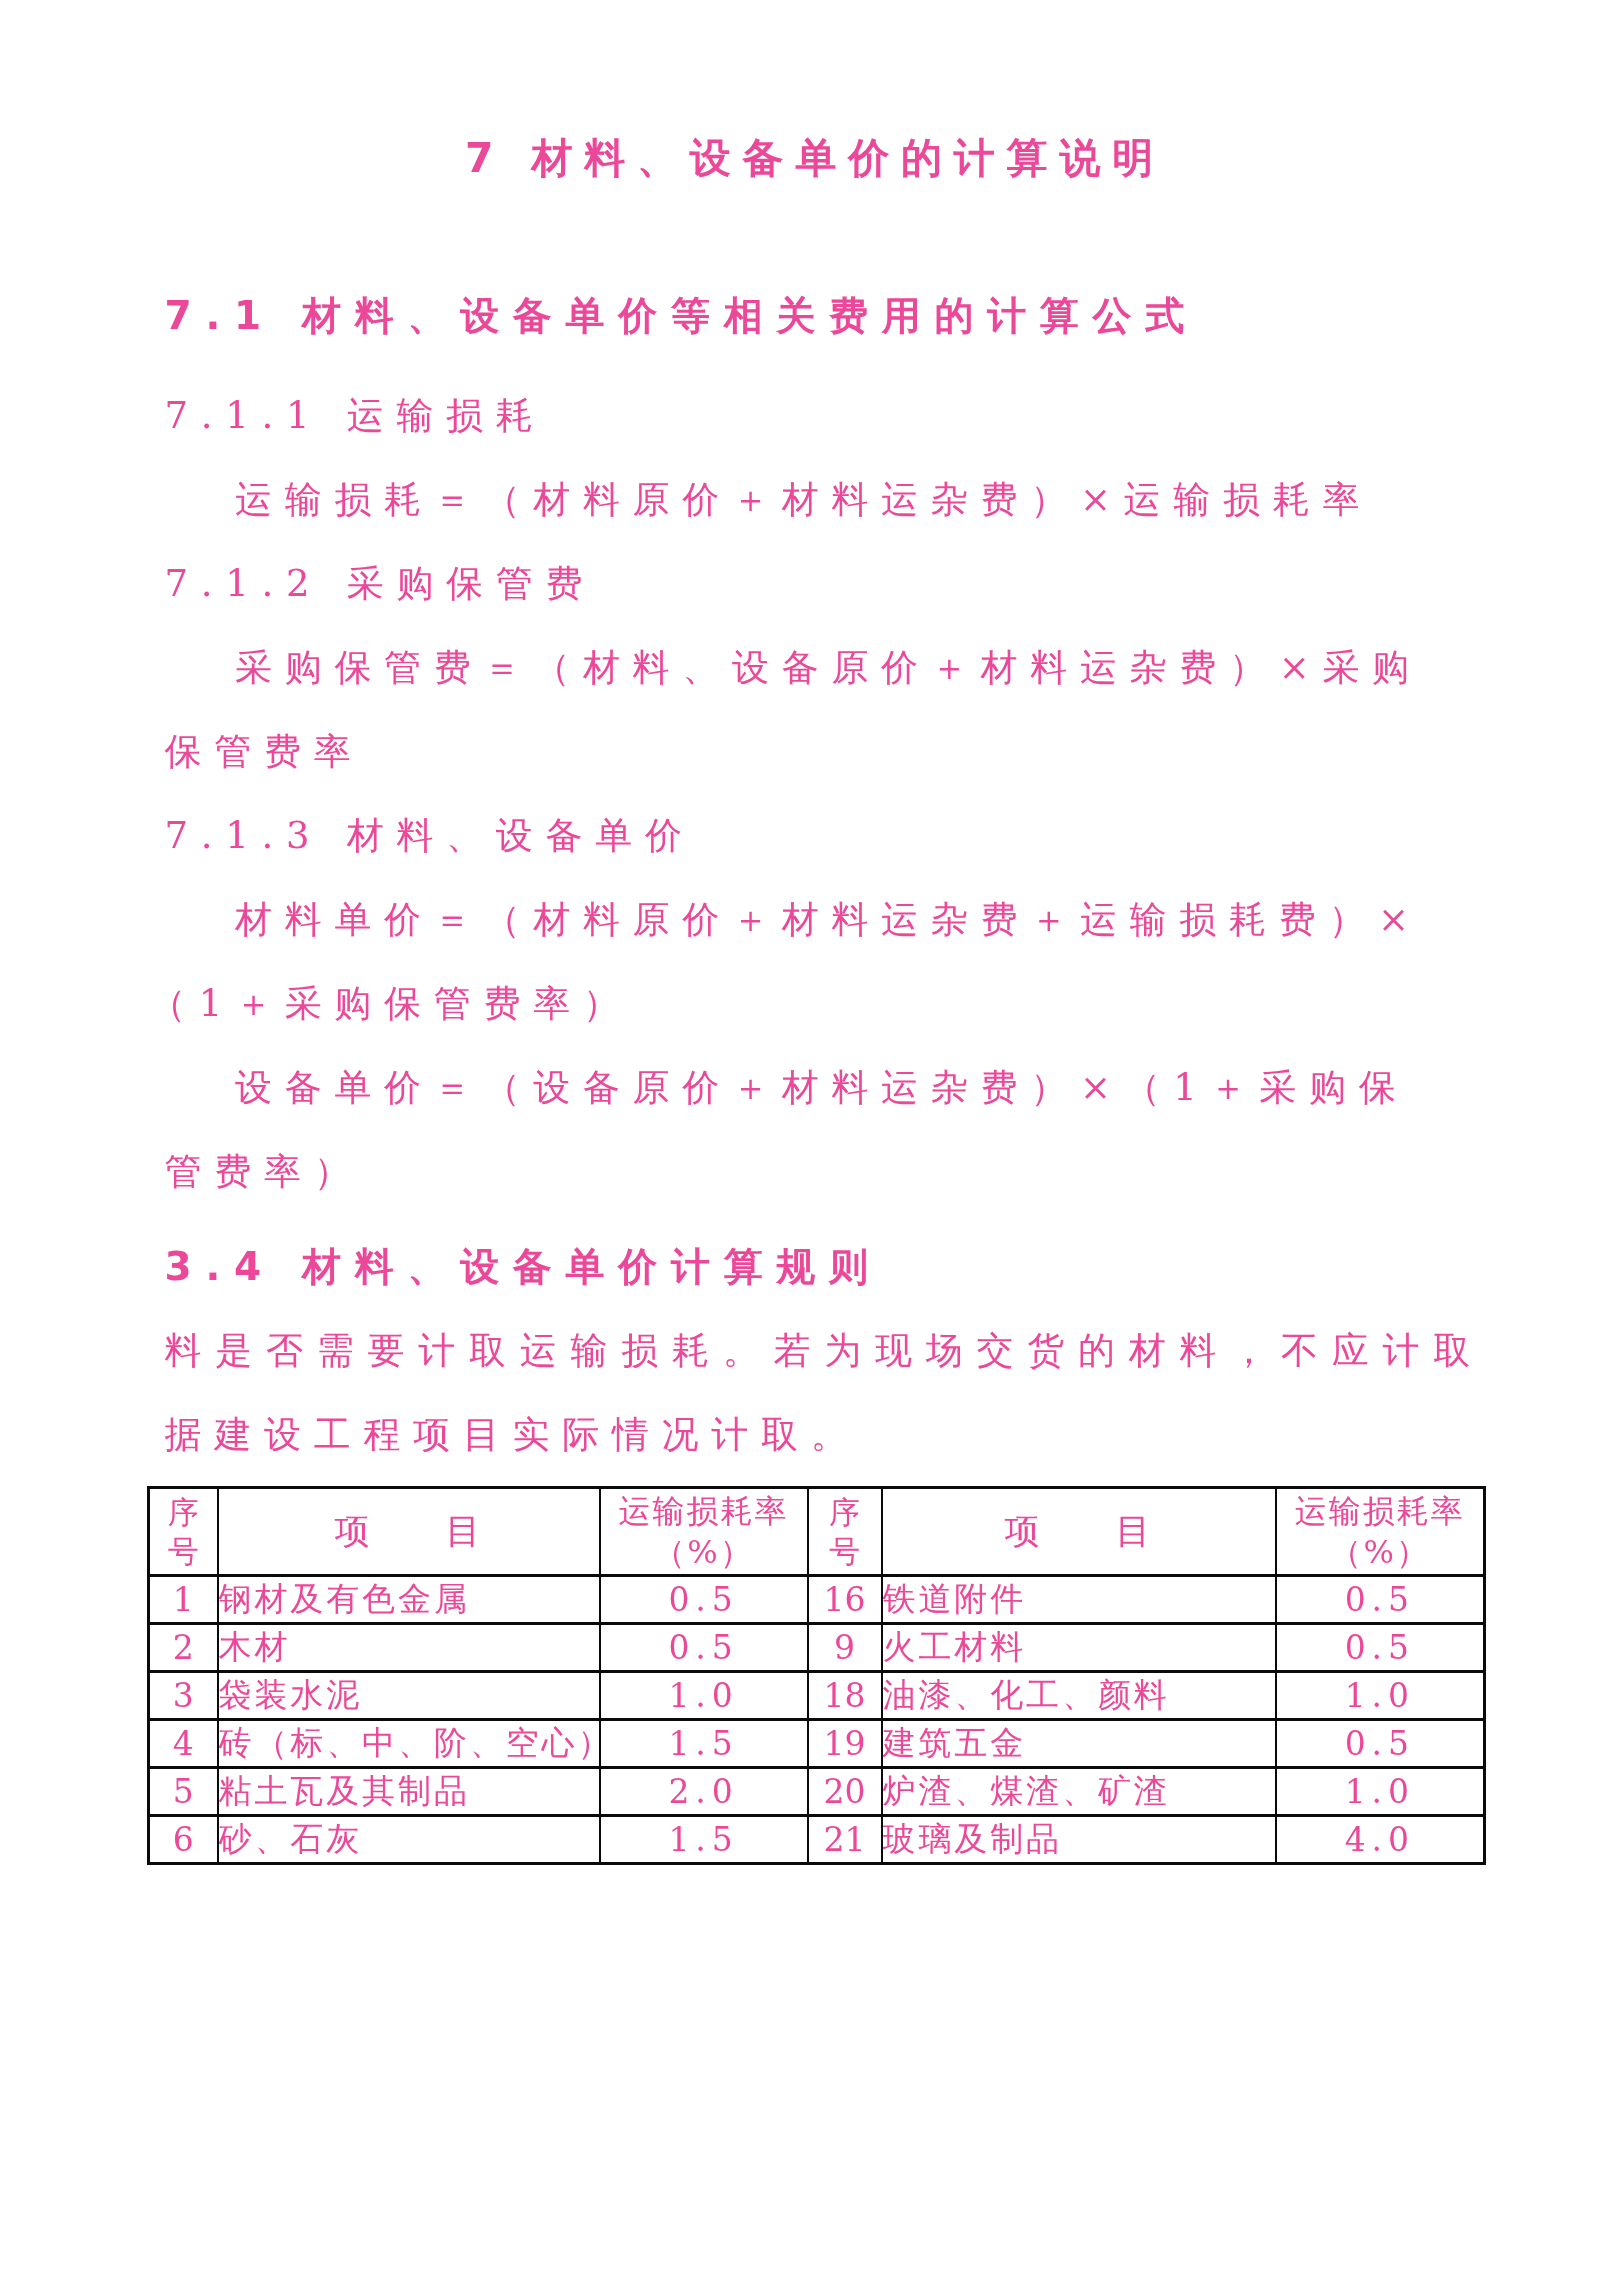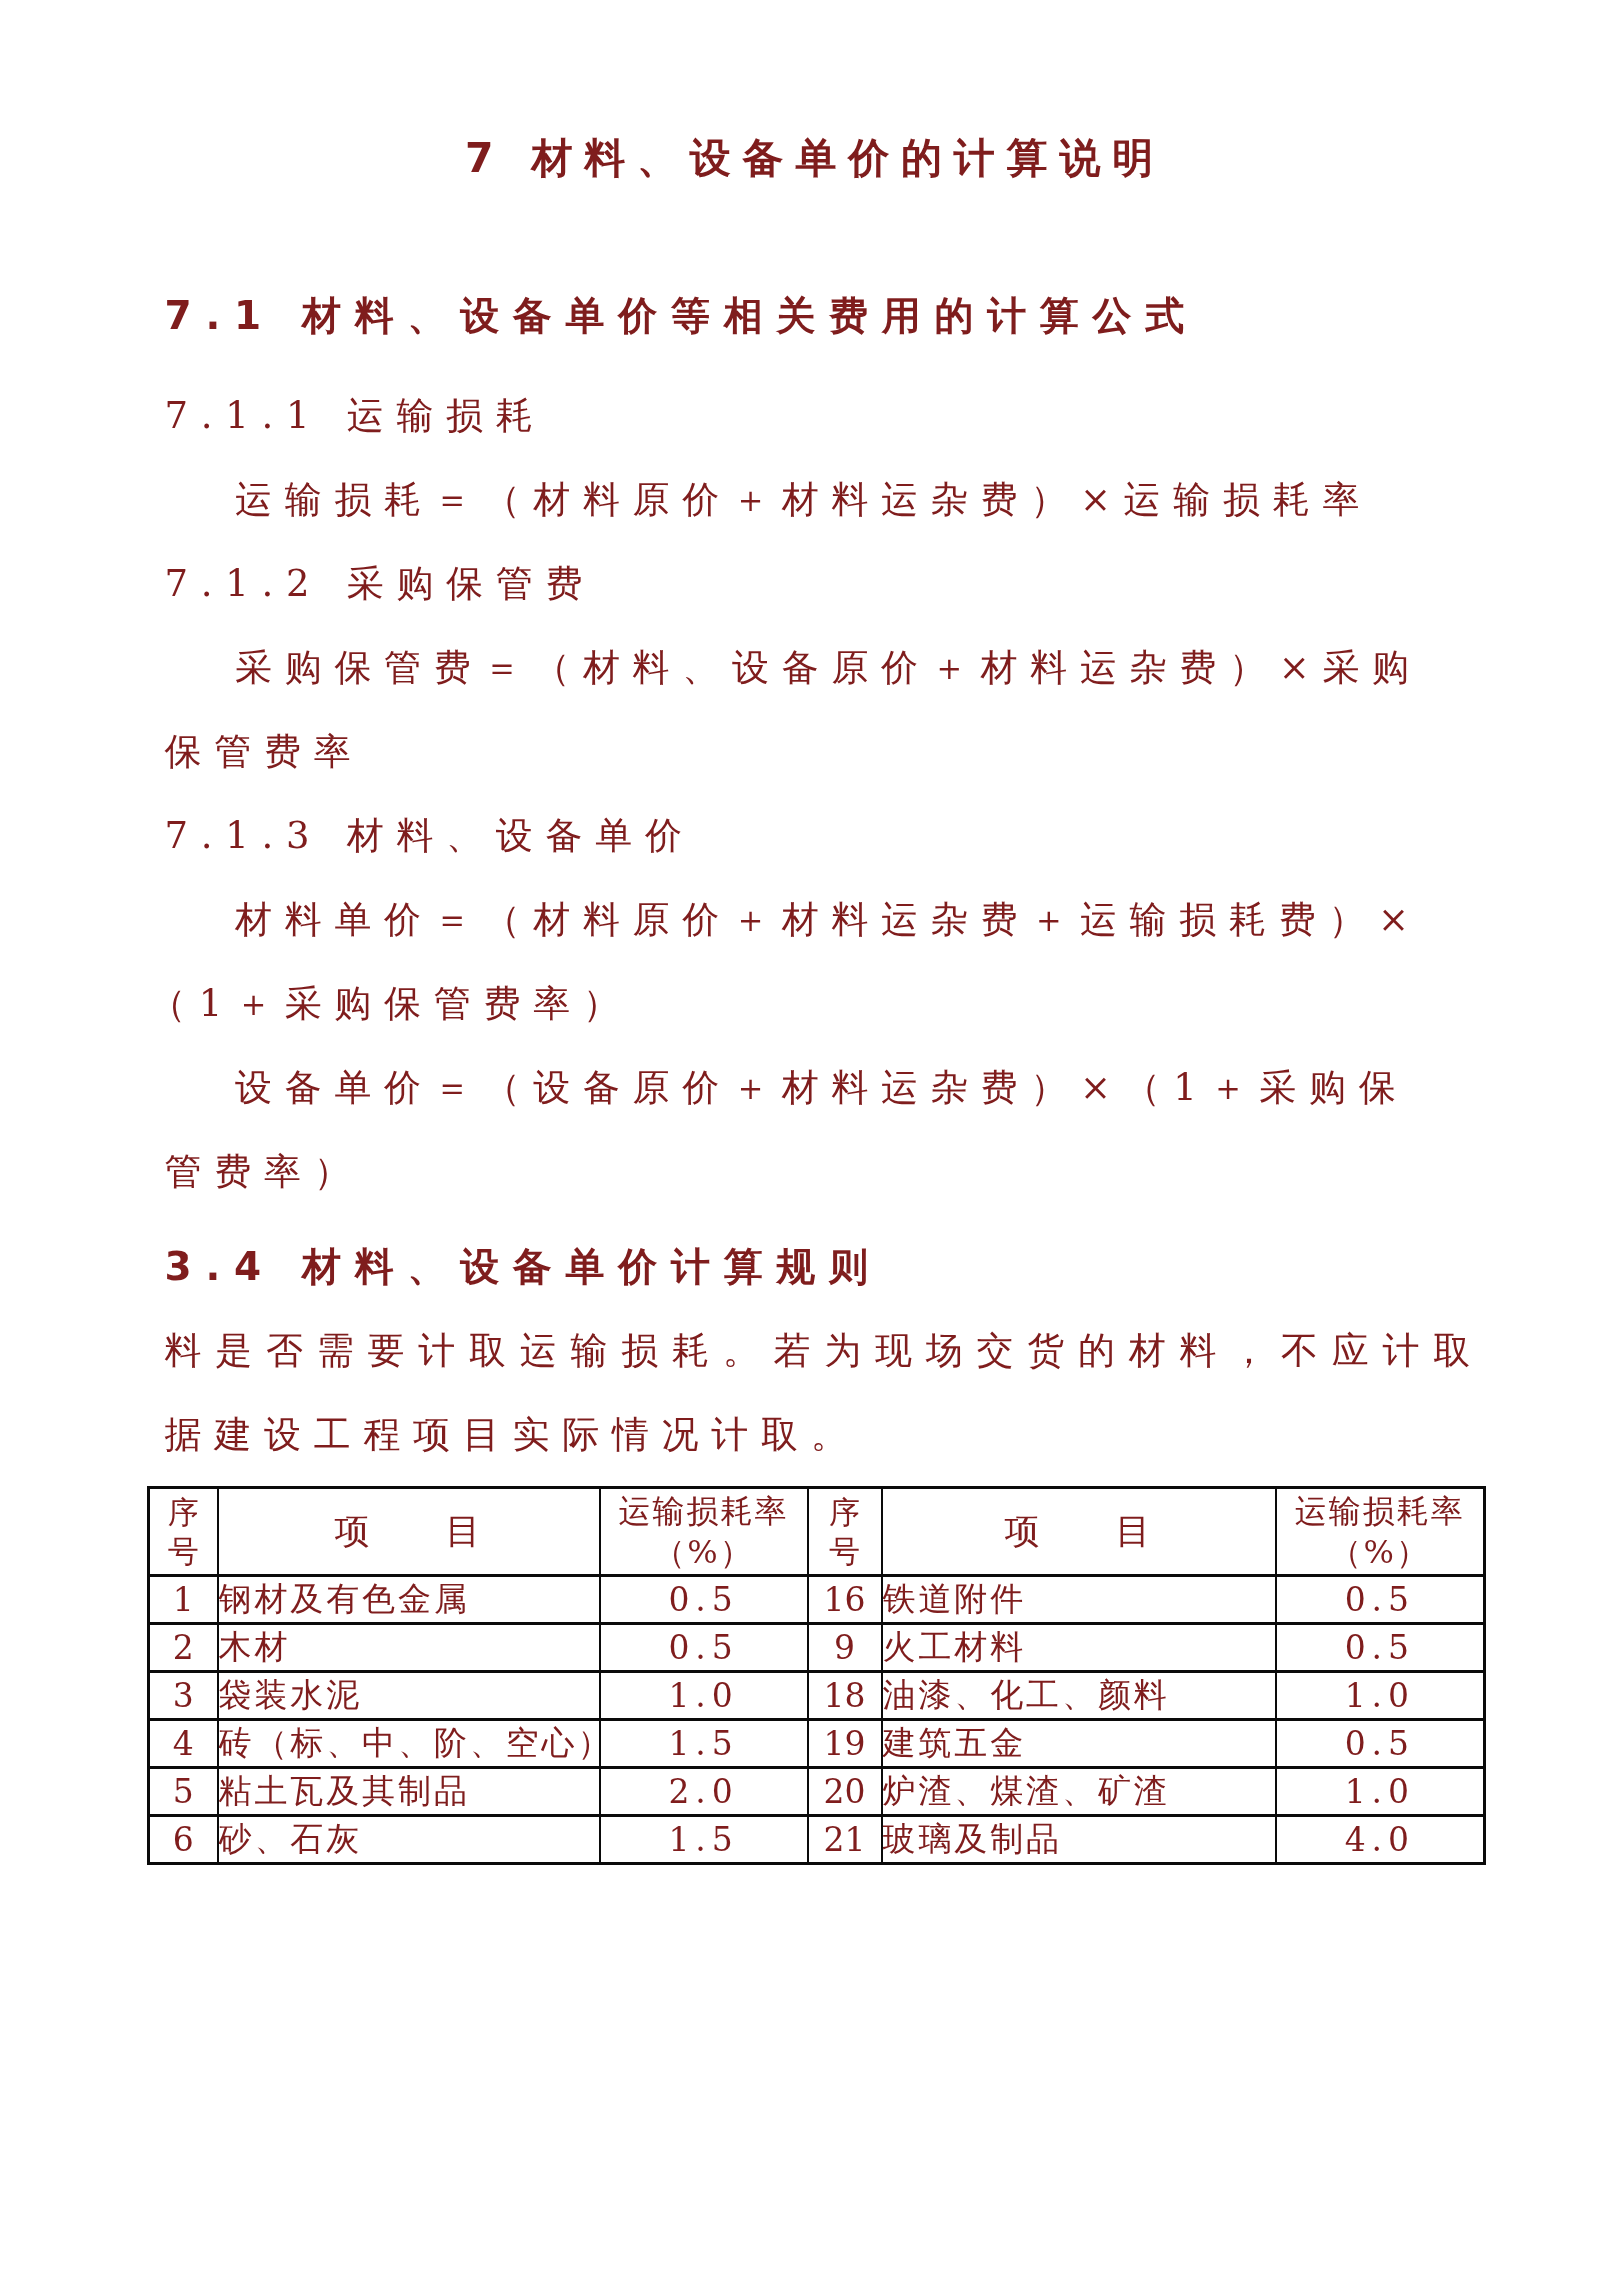--- a/index.html
+++ b/index.html
@@ -1,19 +1,19 @@
 <!DOCTYPE html>
 <html><head>
 <meta charset="utf-8">
 <style>
   html,body{margin:0;padding:0;background:#ffffff;}
   .page{
     position:relative;
     width:1621px;height:1889px;
-    background:#ffffff;color:#7f1d1d;
+    background:#ffffff;color:#ec4899;
     overflow:hidden;
     font-family:"DejaVu Serif", serif;
   }
   .content{padding:0 138px 0 147px;}
   .doc-title{
     margin-top:116px;height:84px;line-height:84px;
     text-align:center;font-family:"DejaVu Sans", sans-serif;
     font-weight:bold;font-size:41px;letter-spacing:11.8px;white-space:nowrap;
   }
   .h-sec{

